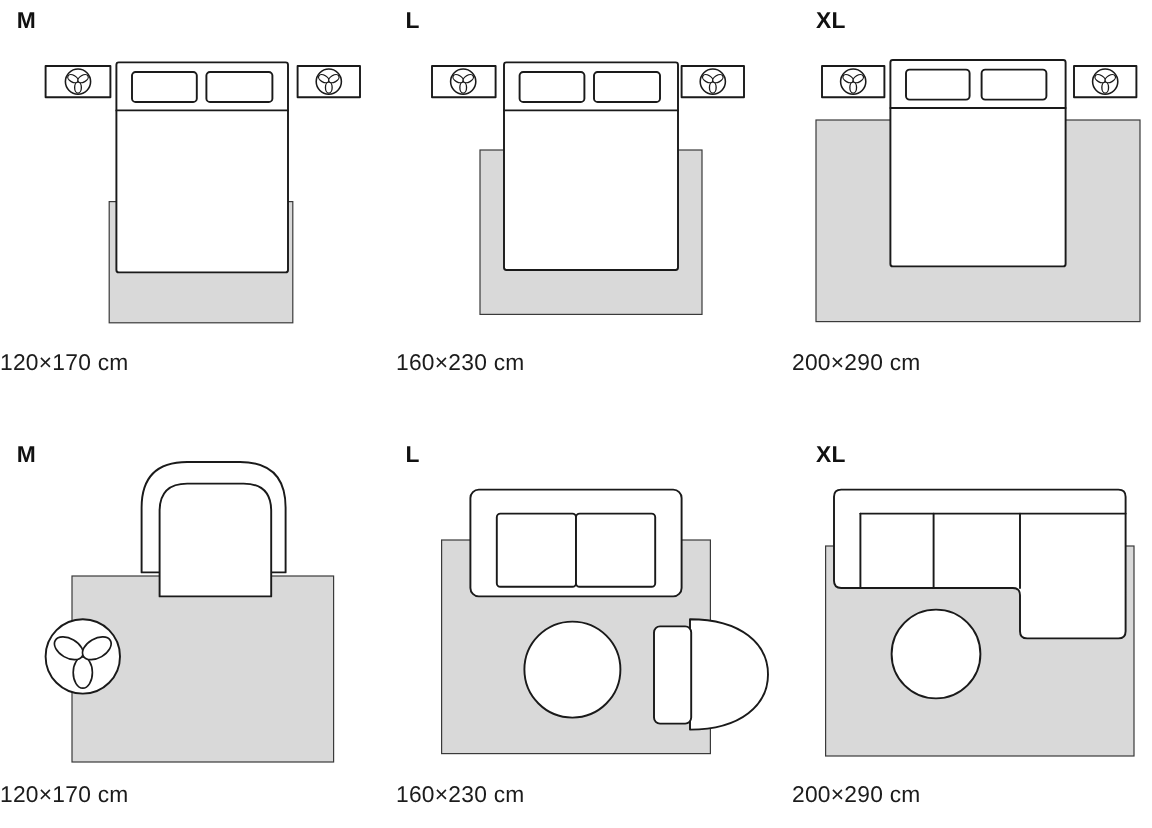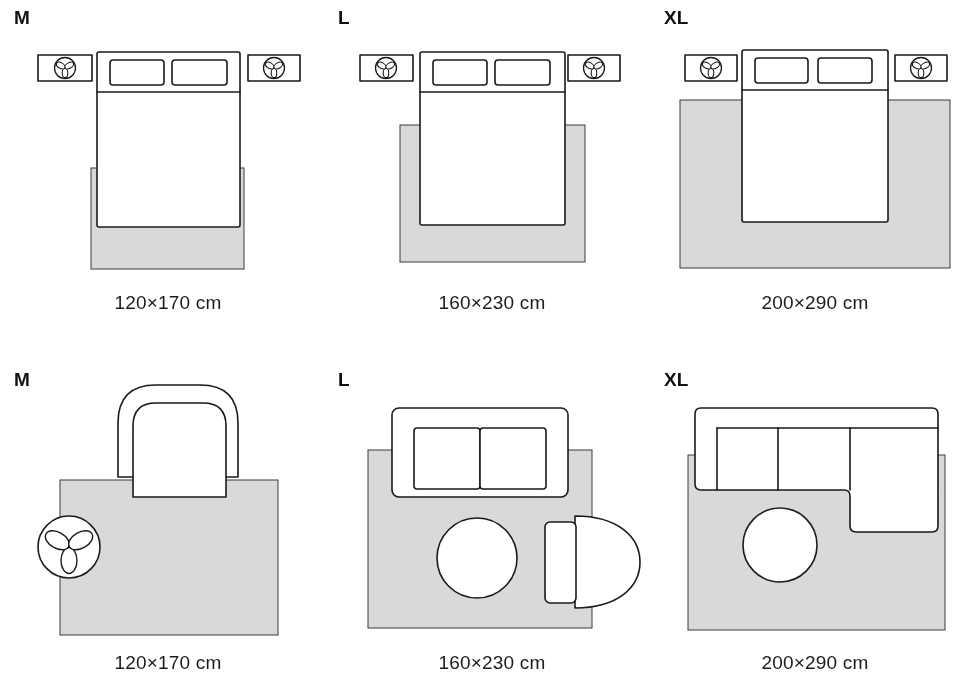--- a/index.html
+++ b/index.html
@@ -18,25 +18,25 @@
   .c2{left:330px;width:324px}
   .c3{left:660px;width:310px}
   .size-label{
     position:absolute;left:14px;
     font-weight:700;font-size:19px;line-height:20px;
     color:var(--text,#111);letter-spacing:.2px;
   }
   .r1 .size-label{top:8px}
   .r2 .size-label{top:10px}
   .c2 .size-label{left:8px}
-  .c3 .size-label{left:4px}
+  .c3 .size-label{left:20px}
   .scene{position:absolute;left:0;top:0;width:100%;height:100%;display:block}
   .dim-label{
     position:absolute;left:0;right:0;top:292px;
-    text-align:center;font-size:19px;line-height:22px;
+    font-size:19px;line-height:22px;
     color:#1c1c1c;letter-spacing:.2px;
   }
   
   .rug{fill:var(--rug-fill,#d9d9d9);stroke:#3a3a3a;stroke-width:1}
   .furn{fill:#fff;stroke:var(--outline,#1a1a1a);stroke-width:1.6;stroke-linejoin:round}
   .furn-thin{fill:#fff;stroke:var(--outline,#1a1a1a);stroke-width:1.3}
   .ln{fill:none;stroke:var(--outline,#1a1a1a);stroke-width:1.6;stroke-linecap:round}
   .petal{fill:#fff;stroke:var(--outline,#1a1a1a);stroke-width:1.4}
   .petal-s{fill:#fff;stroke:var(--outline,#1a1a1a);stroke-width:1.1}
 </style>

